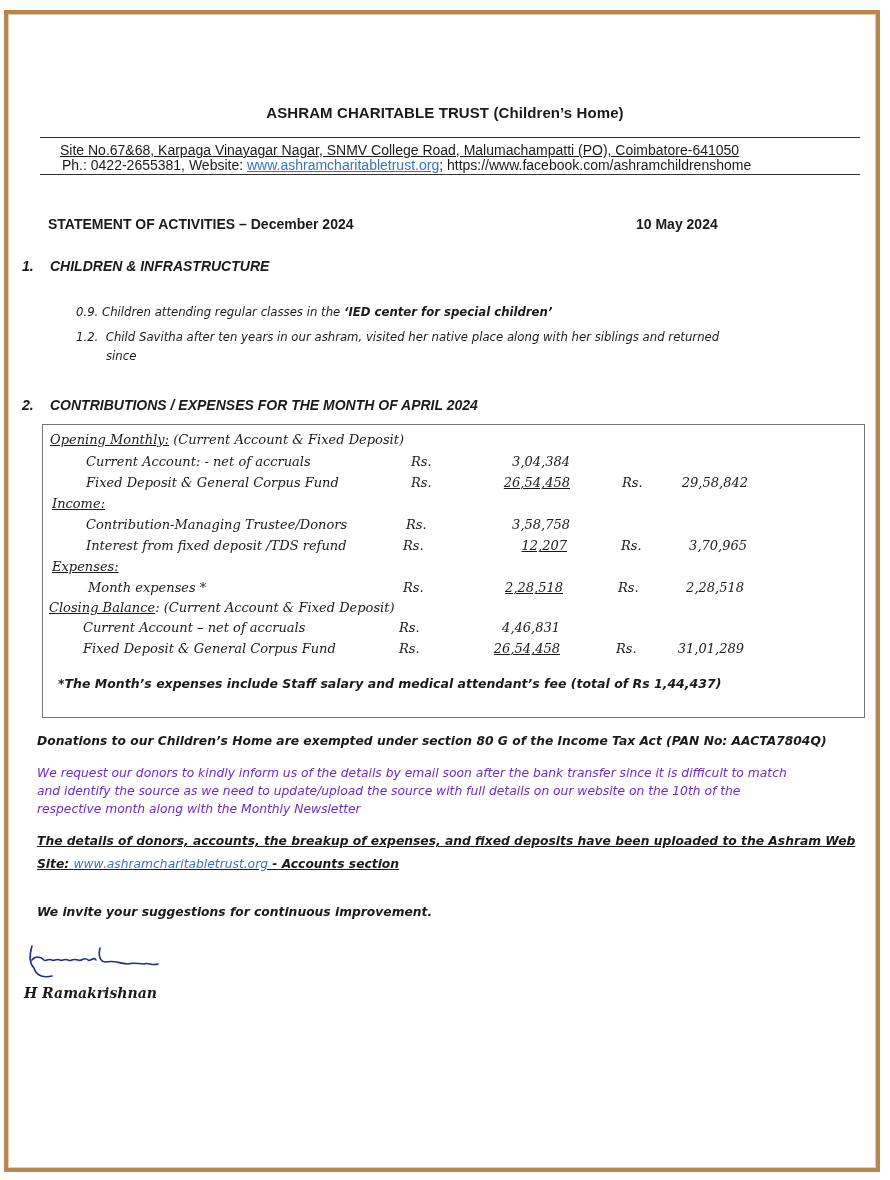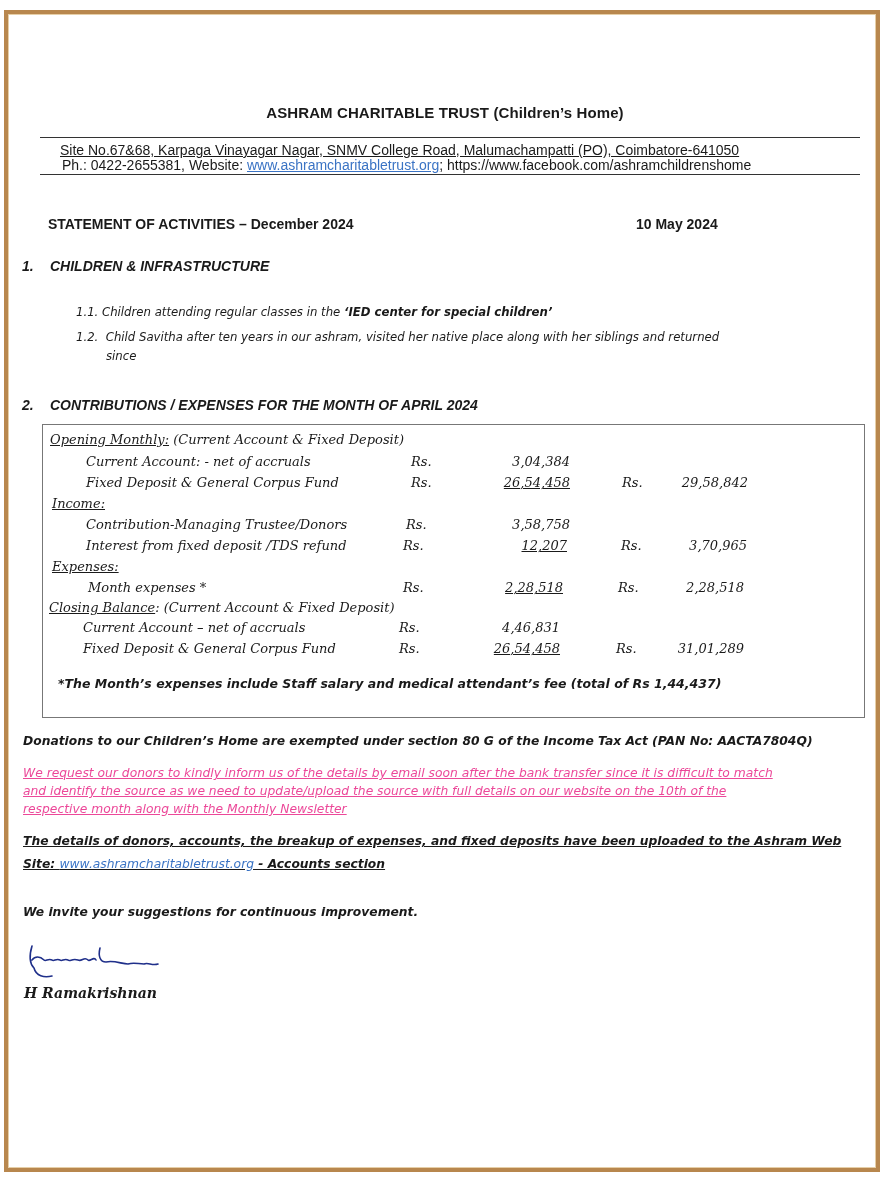--- a/index.html
+++ b/index.html
@@ -25,22 +25,22 @@
   .item { font-family: "DejaVu Sans", sans-serif; font-style: italic; font-size: 13px; font-stretch: condensed; }
   .item b { font-weight: bold; }
   .box {
     position: absolute; left: 42px; top: 424px; width: 823px; height: 294px;
     border: 1.5px solid #777; box-sizing: border-box;
   }
   .t { font-family: "DejaVu Serif", serif; font-style: italic; font-size: 13px; position: absolute; white-space: nowrap; }
   .u { text-decoration: underline; }
   .r { text-align: right; }
   .note { left: 58px; top: 676px; font-family: "DejaVu Sans", sans-serif; font-style: italic; font-weight: bold; font-size: 12.5px; }
-  .para { font-family: "DejaVu Sans", sans-serif; font-style: italic; font-size: 12.3px; left: 23px; }
-  .blue { color: #ec4899; text-decoration: underline; }
+  .para { font-family: "DejaVu Sans", sans-serif; font-style: italic; font-size: 12.3px; left: 37px; }
+  .blue { color: #6d28d9; }
   .bold { font-weight: bold; }
   .sig-name { left: 24px; top: 985px; font-family: "DejaVu Serif", serif; font-style: italic; font-weight: bold; font-size: 14px; }
 </style>
 </head>
 <body>
 
 <div class="frame"></div>
 
 <div class="abs title">ASHRAM CHARITABLE TRUST (Children’s Home)</div>
 <div class="hr" style="top:137px;"></div>
@@ -50,21 +50,21 @@
 </div>
 <div class="hr" style="top:174px;"></div>
 
 <div class="abs stmt">STATEMENT OF ACTIVITIES – December 2024</div>
 <div class="abs date">10 May 2024</div>
 
 <div class="abs sec" style="left:22px; top:258px;">
   <span class="num">1.</span><span>CHILDREN &amp; INFRASTRUCTURE</span>
 </div>
 <div class="abs item" style="left:76px; top:304px;">
-  <span>1.1.</span>
+  <span>0.9.</span>
   <span>Children attending regular classes in the </span><b>‘IED center for special children’</b>
 </div>
 <div class="abs item" style="left:76px; top:329px;">
   <span>1.2.</span>&nbsp;
   <span>Child Savitha after ten years in our ashram, visited her native place along with her siblings and returned</span>
 </div>
 <div class="abs item" style="left:106px; top:348px;">since</div>
 
 <div class="abs sec" style="left:22px; top:397px;">
   <span class="num">2.</span><span>CONTRIBUTIONS / EXPENSES FOR THE MONTH OF APRIL 2024</span>

